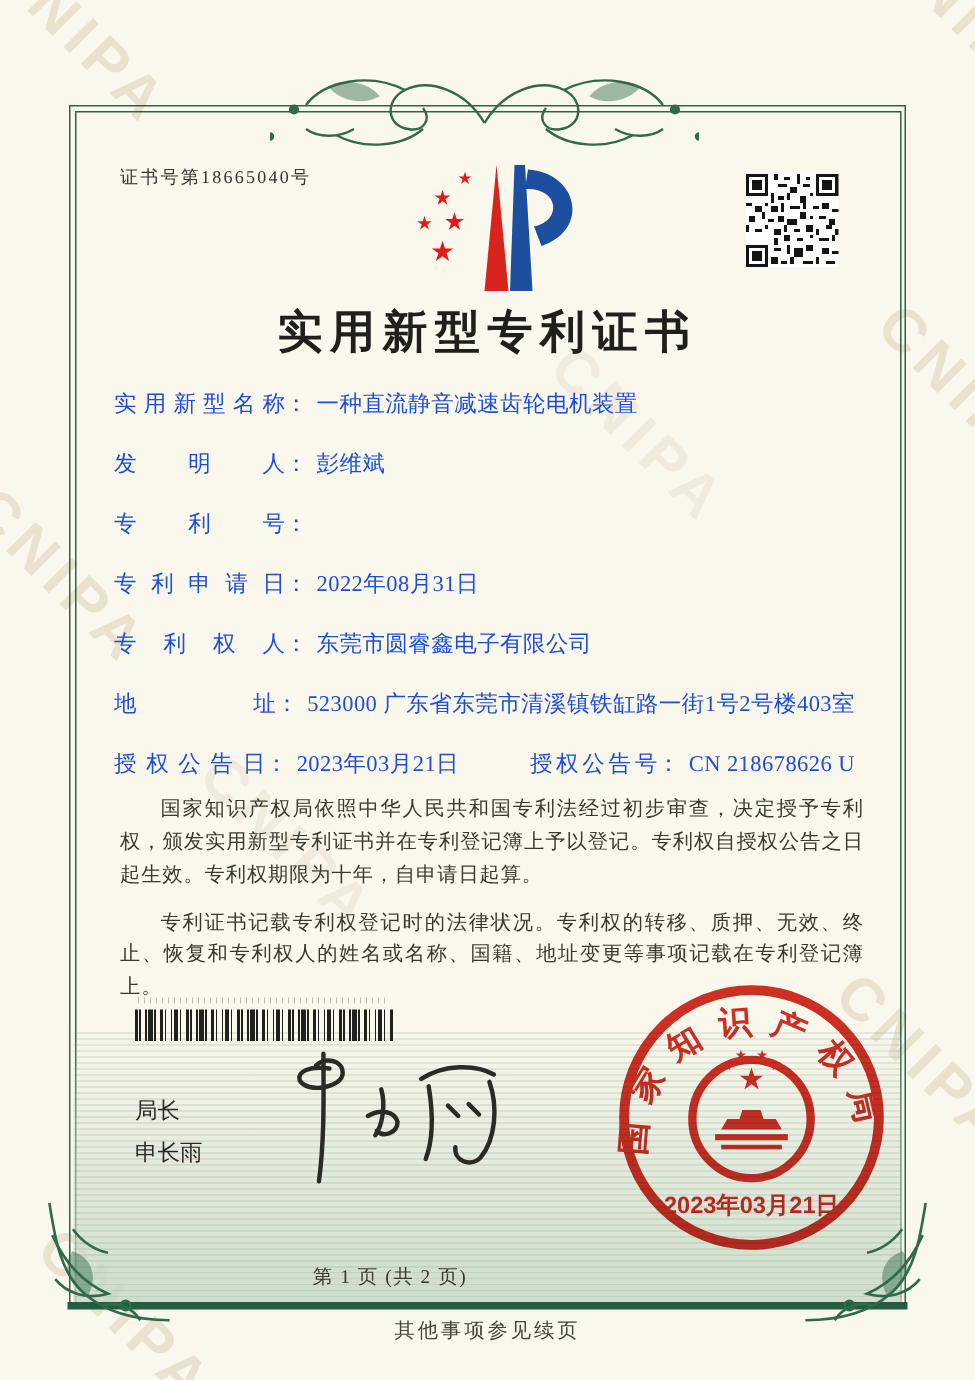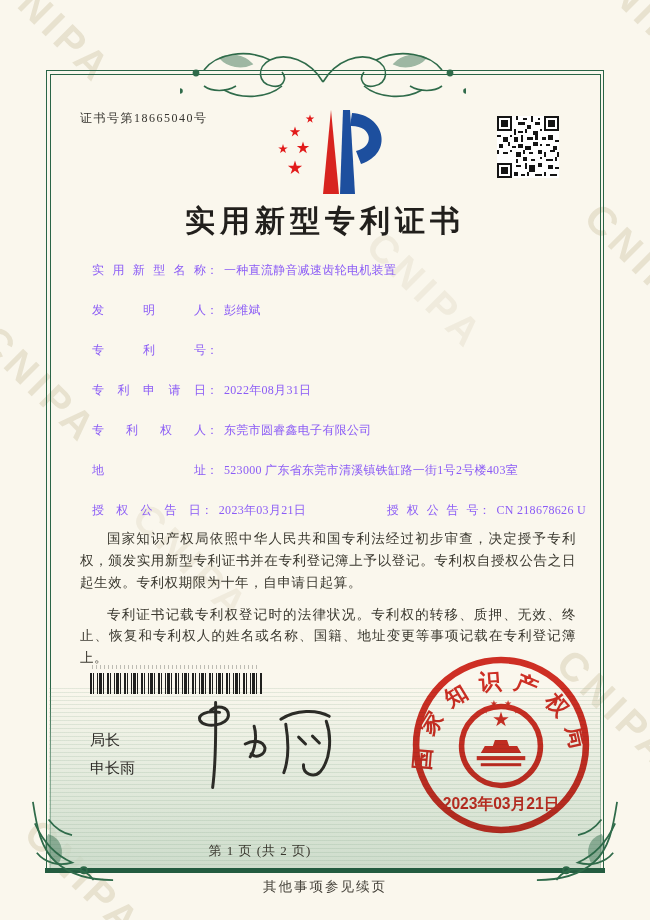--- a/index.html
+++ b/index.html
@@ -21,21 +21,21 @@
 
   .guilloche{position:absolute;left:2px;right:2px;bottom:2px;height:182px;
      background:
        repeating-linear-gradient(0deg, rgba(110,150,120,.16) 0 1px, rgba(110,150,120,0) 1px 4px),
        linear-gradient(180deg, rgba(214,228,212,0) 0%, rgba(214,228,212,.45) 35%, rgba(198,216,198,.85) 100%);}
 
   .cert-no{left:80px;top:110px;font-size:12px;letter-spacing:1.5px;color:#35332e;}
   .title{left:0;top:201px;width:650px;text-align:center;font-size:30px;font-weight:bold;
          letter-spacing:5px;color:#211f1c;}
 
-  .fields{left:92px;top:259px;width:494px;font-size:12px;color:#8b5cf6;}
+  .fields{left:76px;top:259px;width:494px;font-size:15px;color:#1d4ed8;}
   .frow{display:flex;align-items:baseline;margin-bottom:17px;line-height:23px;white-space:nowrap;}
   .flabel{display:inline-block;width:114px;text-align:justify;text-align-last:justify;}
   .flabel.narrow{width:96px;}
   .fval{margin-left:6px;letter-spacing:.3px;}
   .fval.w{display:inline-block;width:176px;}
 
   .paras{left:80px;top:528px;width:496px;font-size:13.5px;line-height:1.62;
          letter-spacing:.6px;color:#3a382f;text-align:justify;}
   .paras p{margin:0 0 10px 0;text-indent:2em;}
 

